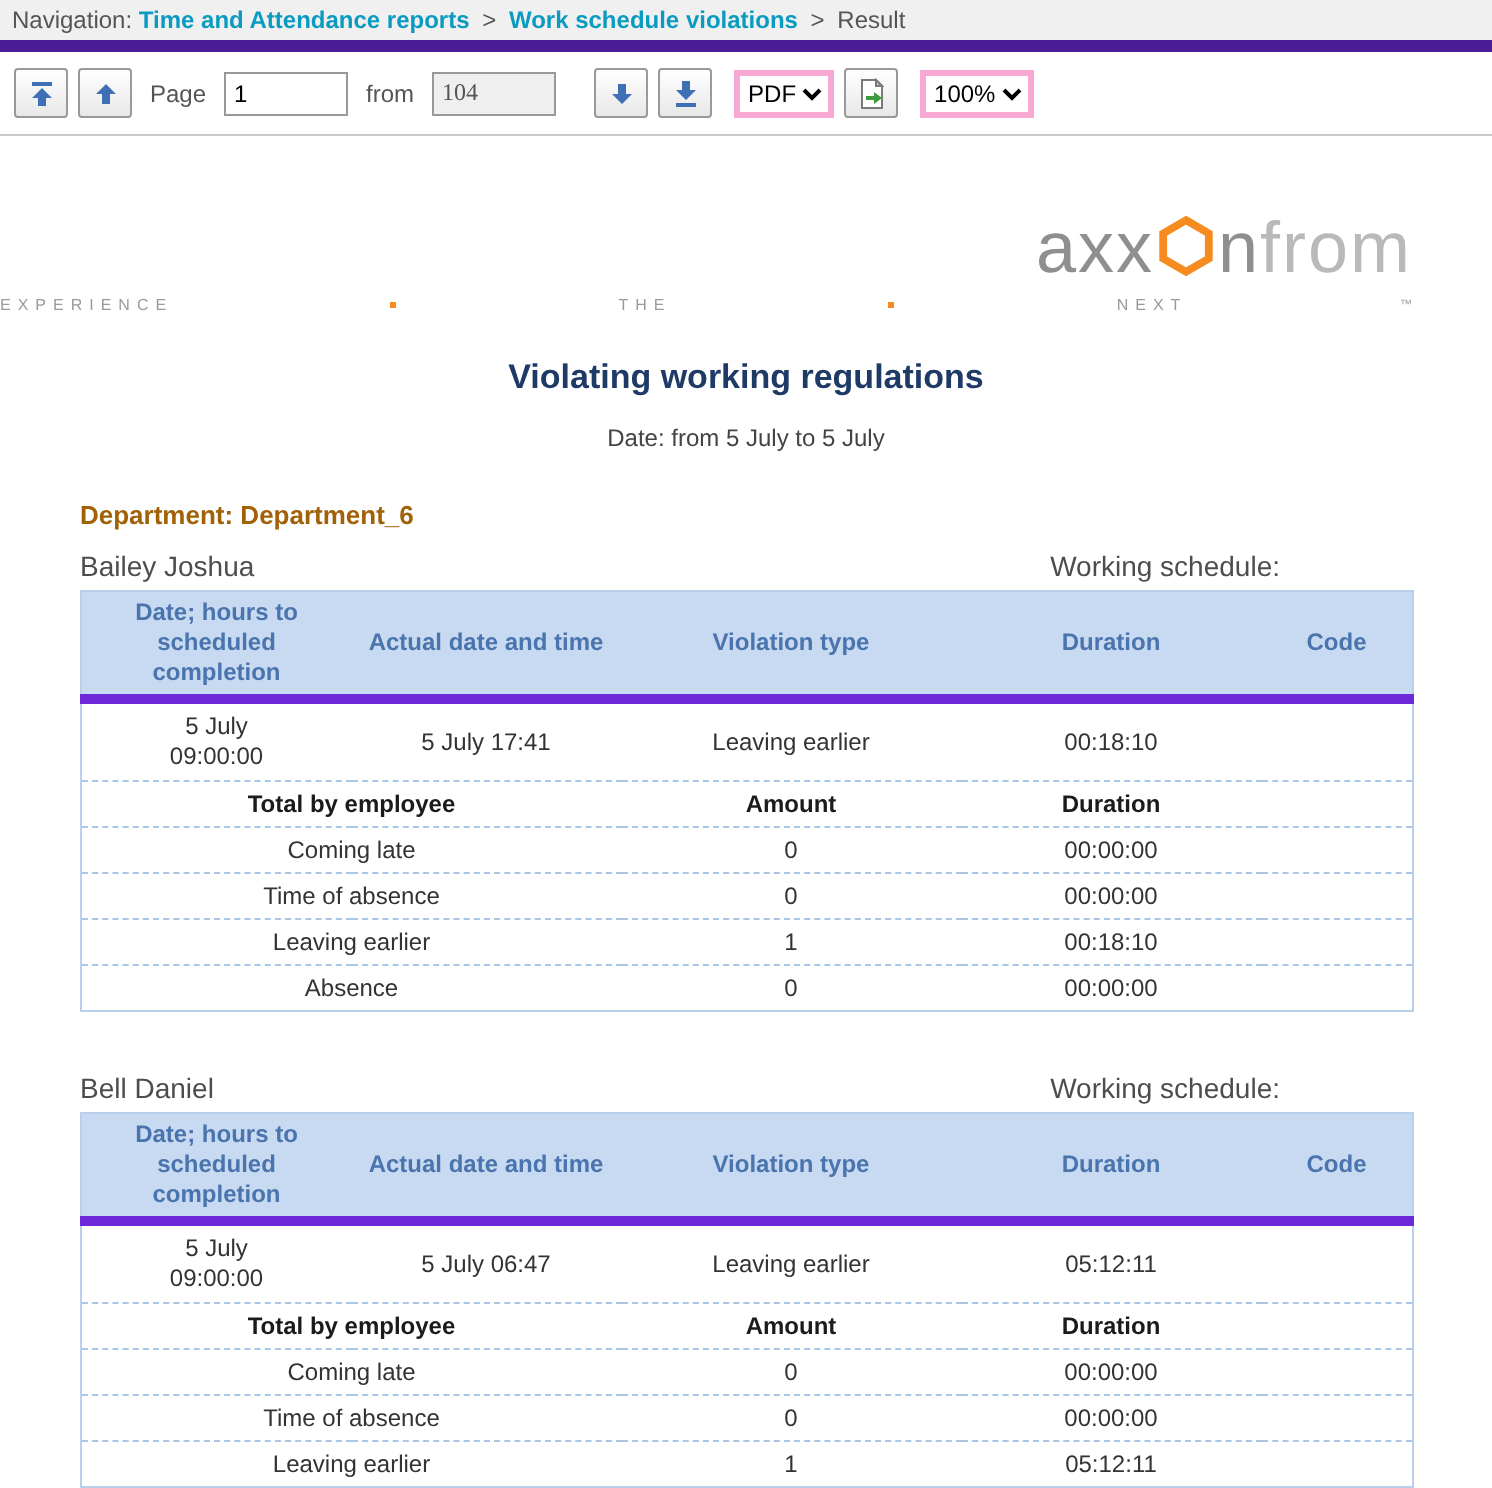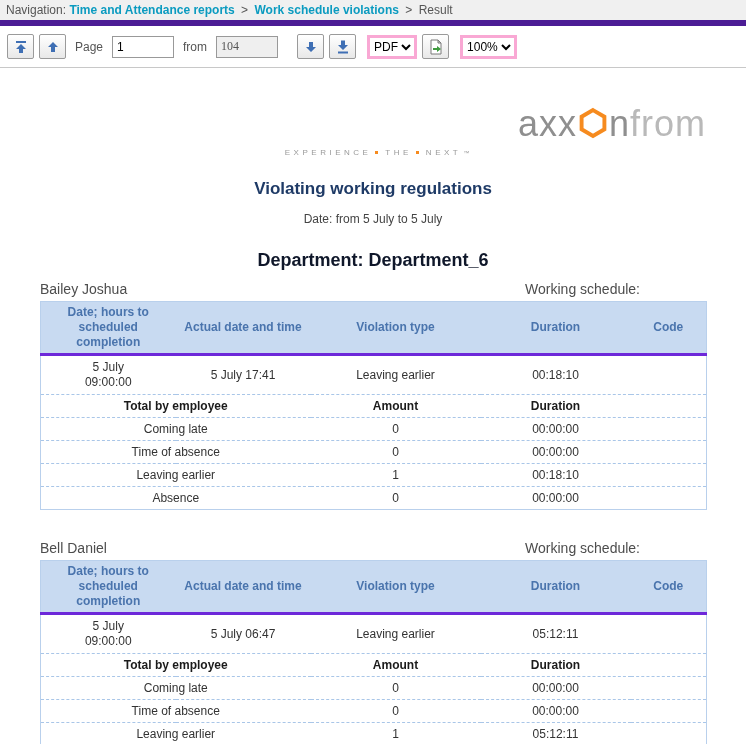--- a/index.html
+++ b/index.html
@@ -80,23 +80,22 @@
     display: inline-block;
   }
   .logo-main .lt-soft { color: #b9b9b9; }
   .logo-main svg { vertical-align: -3px; margin: 0 1px; }
   .tagline {
     margin-top: 6px;
     font-size: 8px;
     letter-spacing: 3.5px;
     color: #9a9a9a;
     display: flex;
-    justify-content: center;
+    justify-content: space-between;
     align-items: center;
-    padding-left: 48px;
   }
   .tdot {
     width: 3px; height: 3px;
     background: #f68b1f;
     display: inline-block;
     margin: 0 7px 1px 4px;
   }
   .tagline sup { font-size: 6px; letter-spacing: 0; margin-left: 2px; }
 
   
@@ -108,24 +107,23 @@
     color: #1e3a66;
   }
   .report-subtitle {
     margin-top: 13px;
     text-align: center;
     font-size: 12px;
     color: #444;
   }
   .department {
     margin: 24px 40px 6px 40px;
-    font-size: 18px;
+    font-size: 13px;
     font-weight: bold;
-    color: #0f172a;
-    text-align: center;
+    color: #a16207;
   }
   .employee { margin-top: 10px; }
   .employee + .employee { margin-top: 30px; }
   .emp-head {
     margin: 0 40px 4px 40px;
     display: flex;
     justify-content: space-between;
     align-items: baseline;
     font-size: 14px;
     color: #4d4d4d;
@@ -141,21 +139,21 @@
     font-size: 12px;
   }
   table.violations th {
     background: #c8daf1;
     color: #4a74ad;
     font-weight: bold;
     text-align: center;
     vertical-align: middle;
     padding: 3px 6px;
     line-height: 1.25;
-    border-bottom: 3px solid #6d28d9;
+    border-bottom: 5px solid #6d28d9;
   }
   table.violations td {
     padding: 4px 4px;
     text-align: center;
     color: #333;
     border-bottom: 1px dashed #a9c6e8;
   }
   table.violations tr:last-child td { border-bottom: none; }
   td.cell-left { text-align: left; padding-left: 5px; }
   tr.total-head td { font-weight: bold; color: #1b1b1b; }

